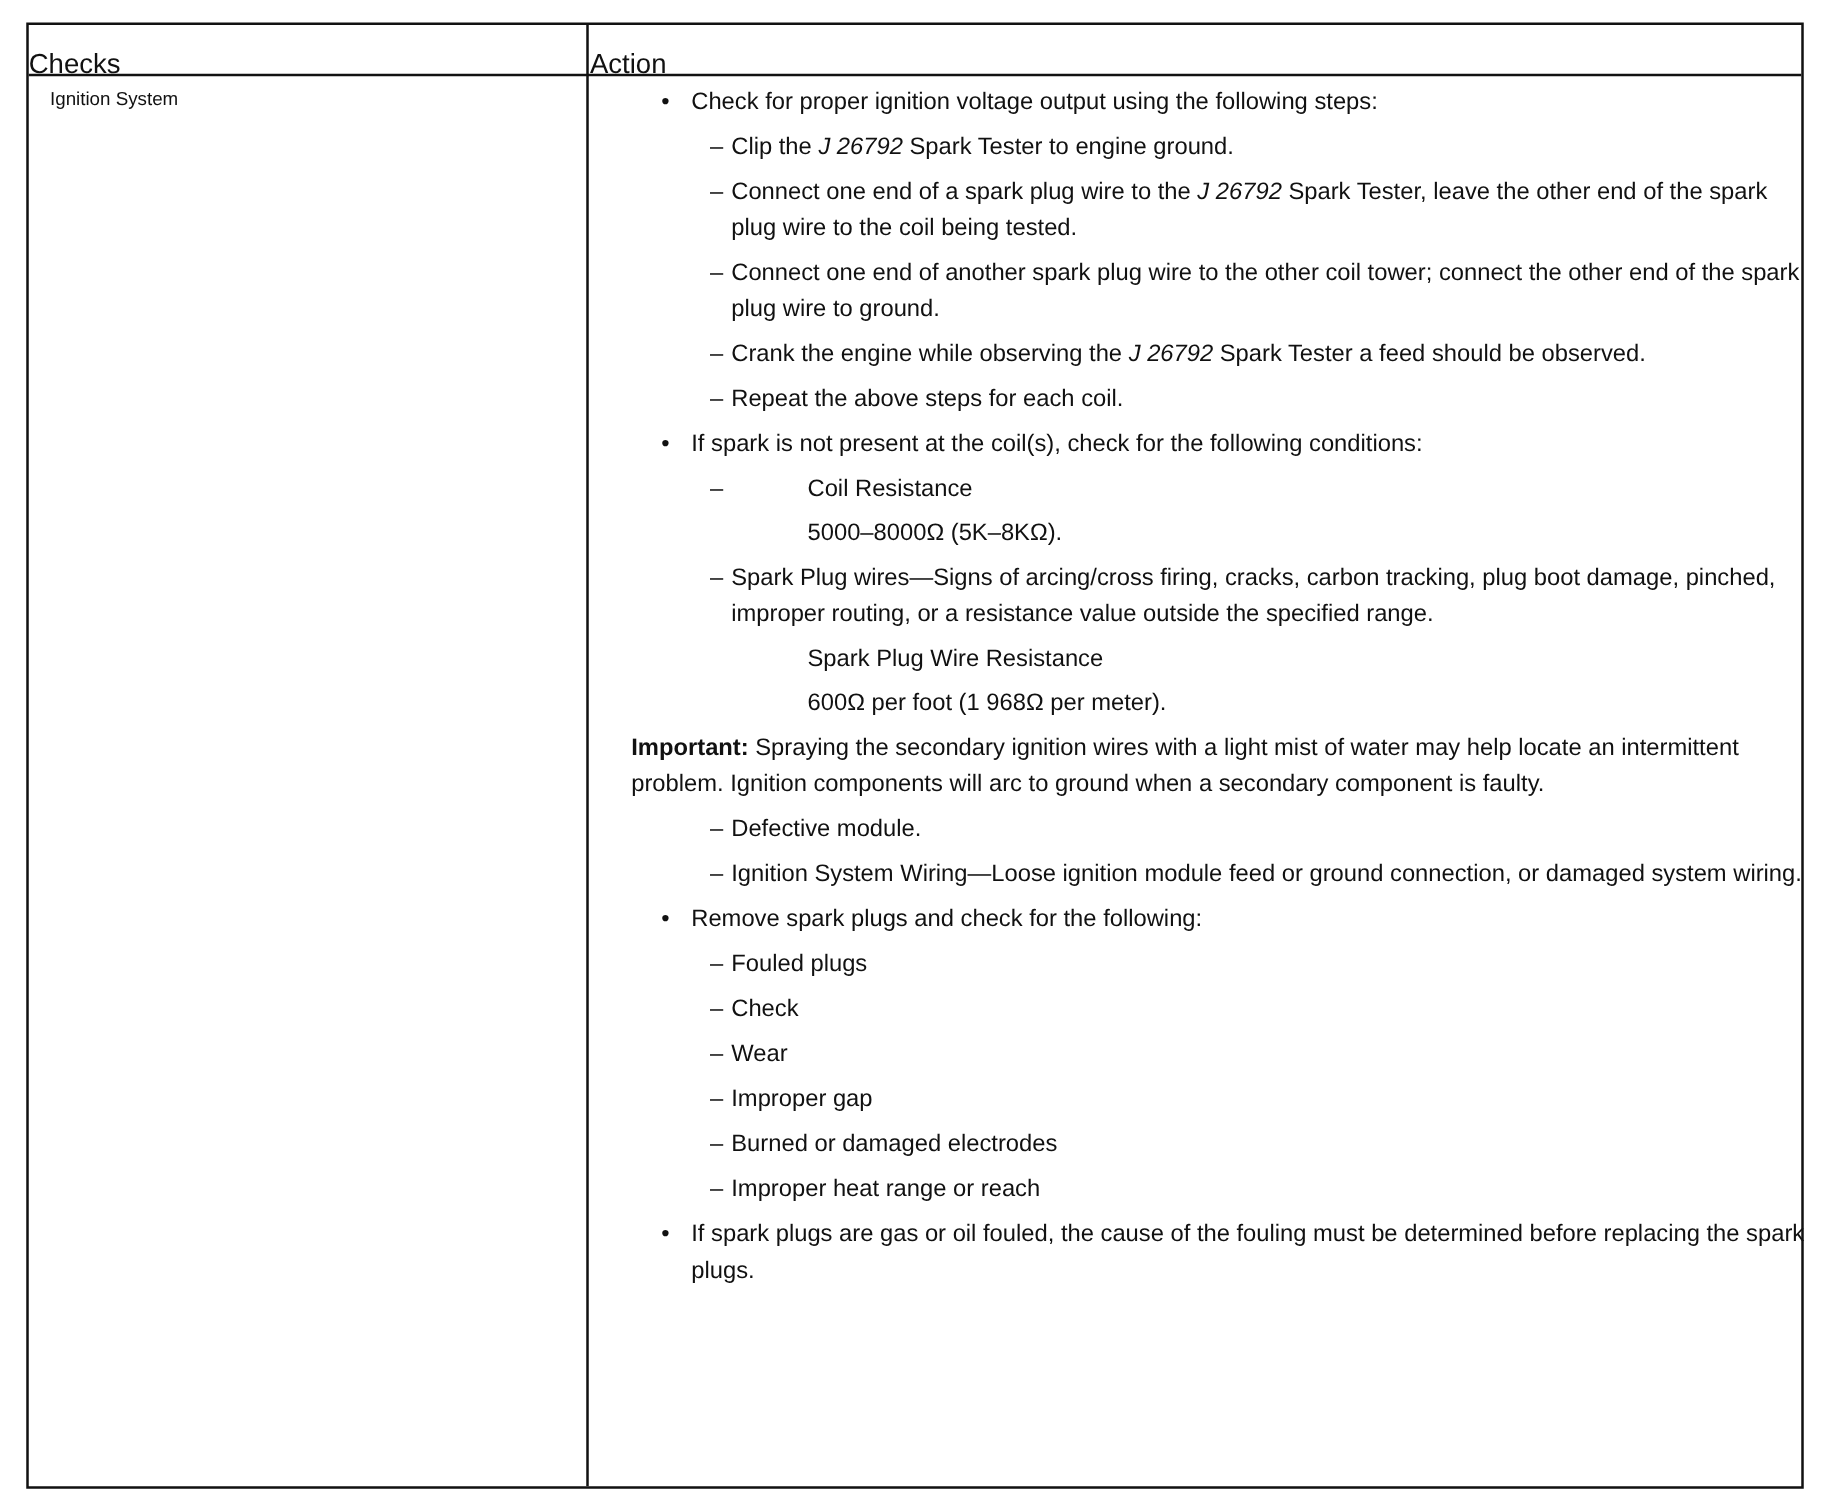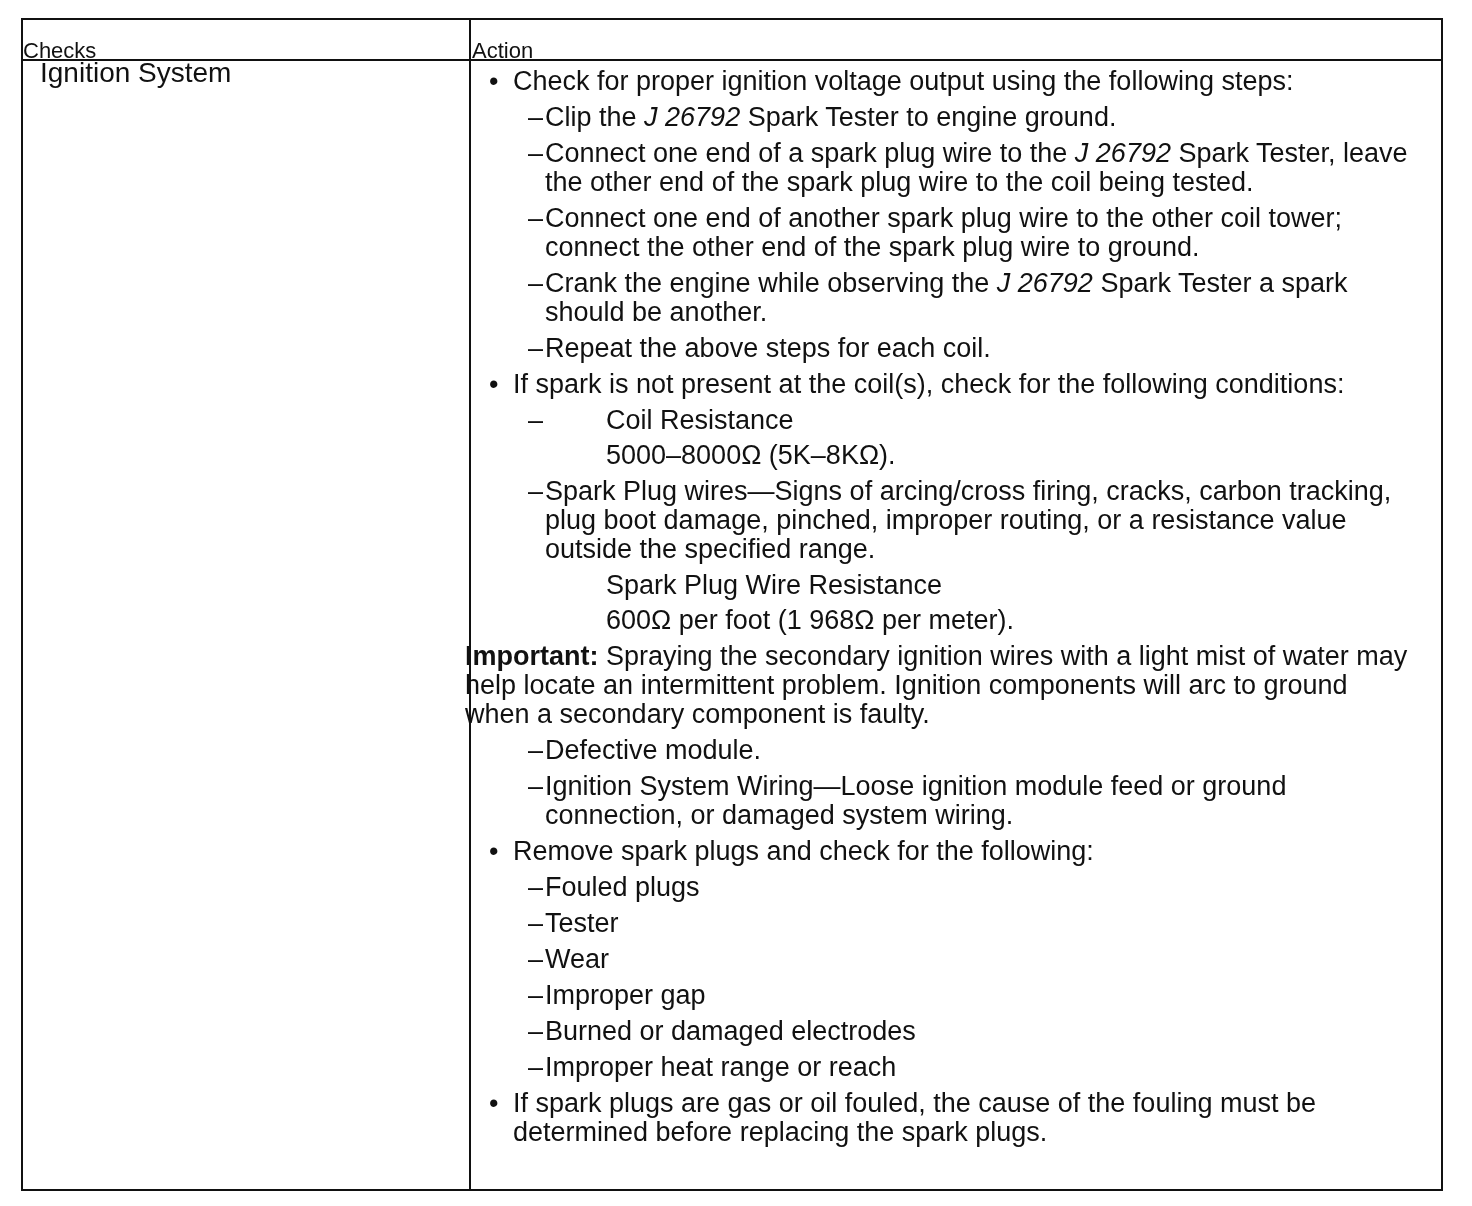--- a/index.html
+++ b/index.html
@@ -3,22 +3,22 @@
 <meta charset="utf-8">
 <style>
   html, body { margin: 0; padding: 0; background: #ffffff; }
   body { width: 1472px; height: 1206px; position: relative; font-family: "Liberation Sans", sans-serif; color: #111; }
   .tbl { position: absolute; left: 21px; top: 18px; width: 1422px; height: 1173px; border: 2px solid #111; box-sizing: border-box; }
   .hdr { position: absolute; left: 0; top: 0; right: 0; height: 39px; border-bottom: 2px solid #111; }
   .hdr .c1, .hdr .c2 { position: absolute; top: 0; height: 39px; line-height: 39px; text-align: left; font-weight: normal; font-size: 22px; margin-top: 11px; }
   .hdr .c1 { left: 0; width: 447px; }
   .hdr .c2 { left: 449px; right: 0; }
   .vline { position: absolute; left: 446px; top: 0; bottom: 0; width: 2px; background: #111; }
-  .checks { position: absolute; left: 17px; top: 37px; font-size: 28px; }
-  .action { position: absolute; left: 442px; top: 47px; width: 945px; font-size: 27px; line-height: 29px; }
+  .checks { position: absolute; left: 17px; top: 51px; font-size: 15px; }
+  .action { position: absolute; left: 482px; top: 47px; width: 945px; font-size: 19px; line-height: 29px; }
   .row { position: relative; }
   .b1 { padding-left: 48px; margin-bottom: 7px; }
   .b1::before { content: "•"; position: absolute; left: 24px; top: 0; }
   .b2 { padding-left: 80px; margin-bottom: 7px; }
   .b2 .dash { position: absolute; left: 63px; top: 0; }
   .spec-title { padding-left: 141px; font-weight: normal; margin-bottom: 6px; }
   .spec-val { padding-left: 141px; margin-bottom: 7px; }
   .note { padding-left: 0; margin-bottom: 7px; margin-right: 0; }
   .note b { font-weight: bold; }
   i { font-style: italic; text-align: center; }
@@ -33,34 +33,34 @@
   </div>
   <div class="vline"></div>
 
   <div class="checks">Ignition System</div>
 
   <div class="action">
     <div class="row b1"><span>Check for proper ignition voltage output using the following steps:</span></div>
     <div class="row b2"><span class="dash">–</span><span>Clip the </span><i>J 26792</i><span> Spark Tester to engine ground.</span></div>
     <div class="row b2"><span class="dash">–</span><span>Connect one end of a spark plug wire to the </span><i>J 26792</i><span> Spark Tester, leave the other end of the spark plug wire to the coil being tested.</span></div>
     <div class="row b2"><span class="dash">–</span><span>Connect one end of another spark plug wire to the other coil tower; connect the other end of the spark plug wire to ground.</span></div>
-    <div class="row b2"><span class="dash">–</span><span>Crank the engine while observing the </span><i>J 26792</i><span> Spark Tester a spark should be another.</span></div>
+    <div class="row b2"><span class="dash">–</span><span>Crank the engine while observing the </span><i>J 26792</i><span> Spark Tester a feed should be observed.</span></div>
     <div class="row b2"><span class="dash">–</span><span>Repeat the above steps for each coil.</span></div>
     <div class="row b1"><span>If spark is not present at the coil(s), check for the following conditions:</span></div>
     <div class="row b2"><span class="dash">–</span></div>
     <div class="row spec-title">Coil Resistance</div>
     <div class="row spec-val">5000–8000Ω (5K–8KΩ).</div>
     <div class="row b2"><span class="dash">–</span><span>Spark Plug wires—Signs of arcing/cross firing, cracks, carbon tracking, plug boot damage, pinched, improper routing, or a resistance value outside the specified range.</span></div>
     <div class="row spec-title">Spark Plug Wire Resistance</div>
     <div class="row spec-val">600Ω per foot (1 968Ω per meter).</div>
     <div class="row note"><b>Important:</b><span> Spraying the secondary ignition wires with a light mist of water may help locate an intermittent problem. Ignition components will arc to ground when a secondary component is faulty.</span></div>
     <div class="row b2"><span class="dash">–</span><span>Defective module.</span></div>
     <div class="row b2"><span class="dash">–</span><span>Ignition System Wiring—Loose ignition module feed or ground connection, or damaged system wiring.</span></div>
     <div class="row b1"><span>Remove spark plugs and check for the following:</span></div>
     <div class="row b2"><span class="dash">–</span><span>Fouled plugs</span></div>
-    <div class="row b2"><span class="dash">–</span><span>Tester</span></div>
+    <div class="row b2"><span class="dash">–</span><span>Check</span></div>
     <div class="row b2"><span class="dash">–</span><span>Wear</span></div>
     <div class="row b2"><span class="dash">–</span><span>Improper gap</span></div>
     <div class="row b2"><span class="dash">–</span><span>Burned or damaged electrodes</span></div>
     <div class="row b2"><span class="dash">–</span><span>Improper heat range or reach</span></div>
     <div class="row b1"><span>If spark plugs are gas or oil fouled, the cause of the fouling must be determined before replacing the spark plugs.</span></div>
   </div>
 </div>
 
 </body></html>

